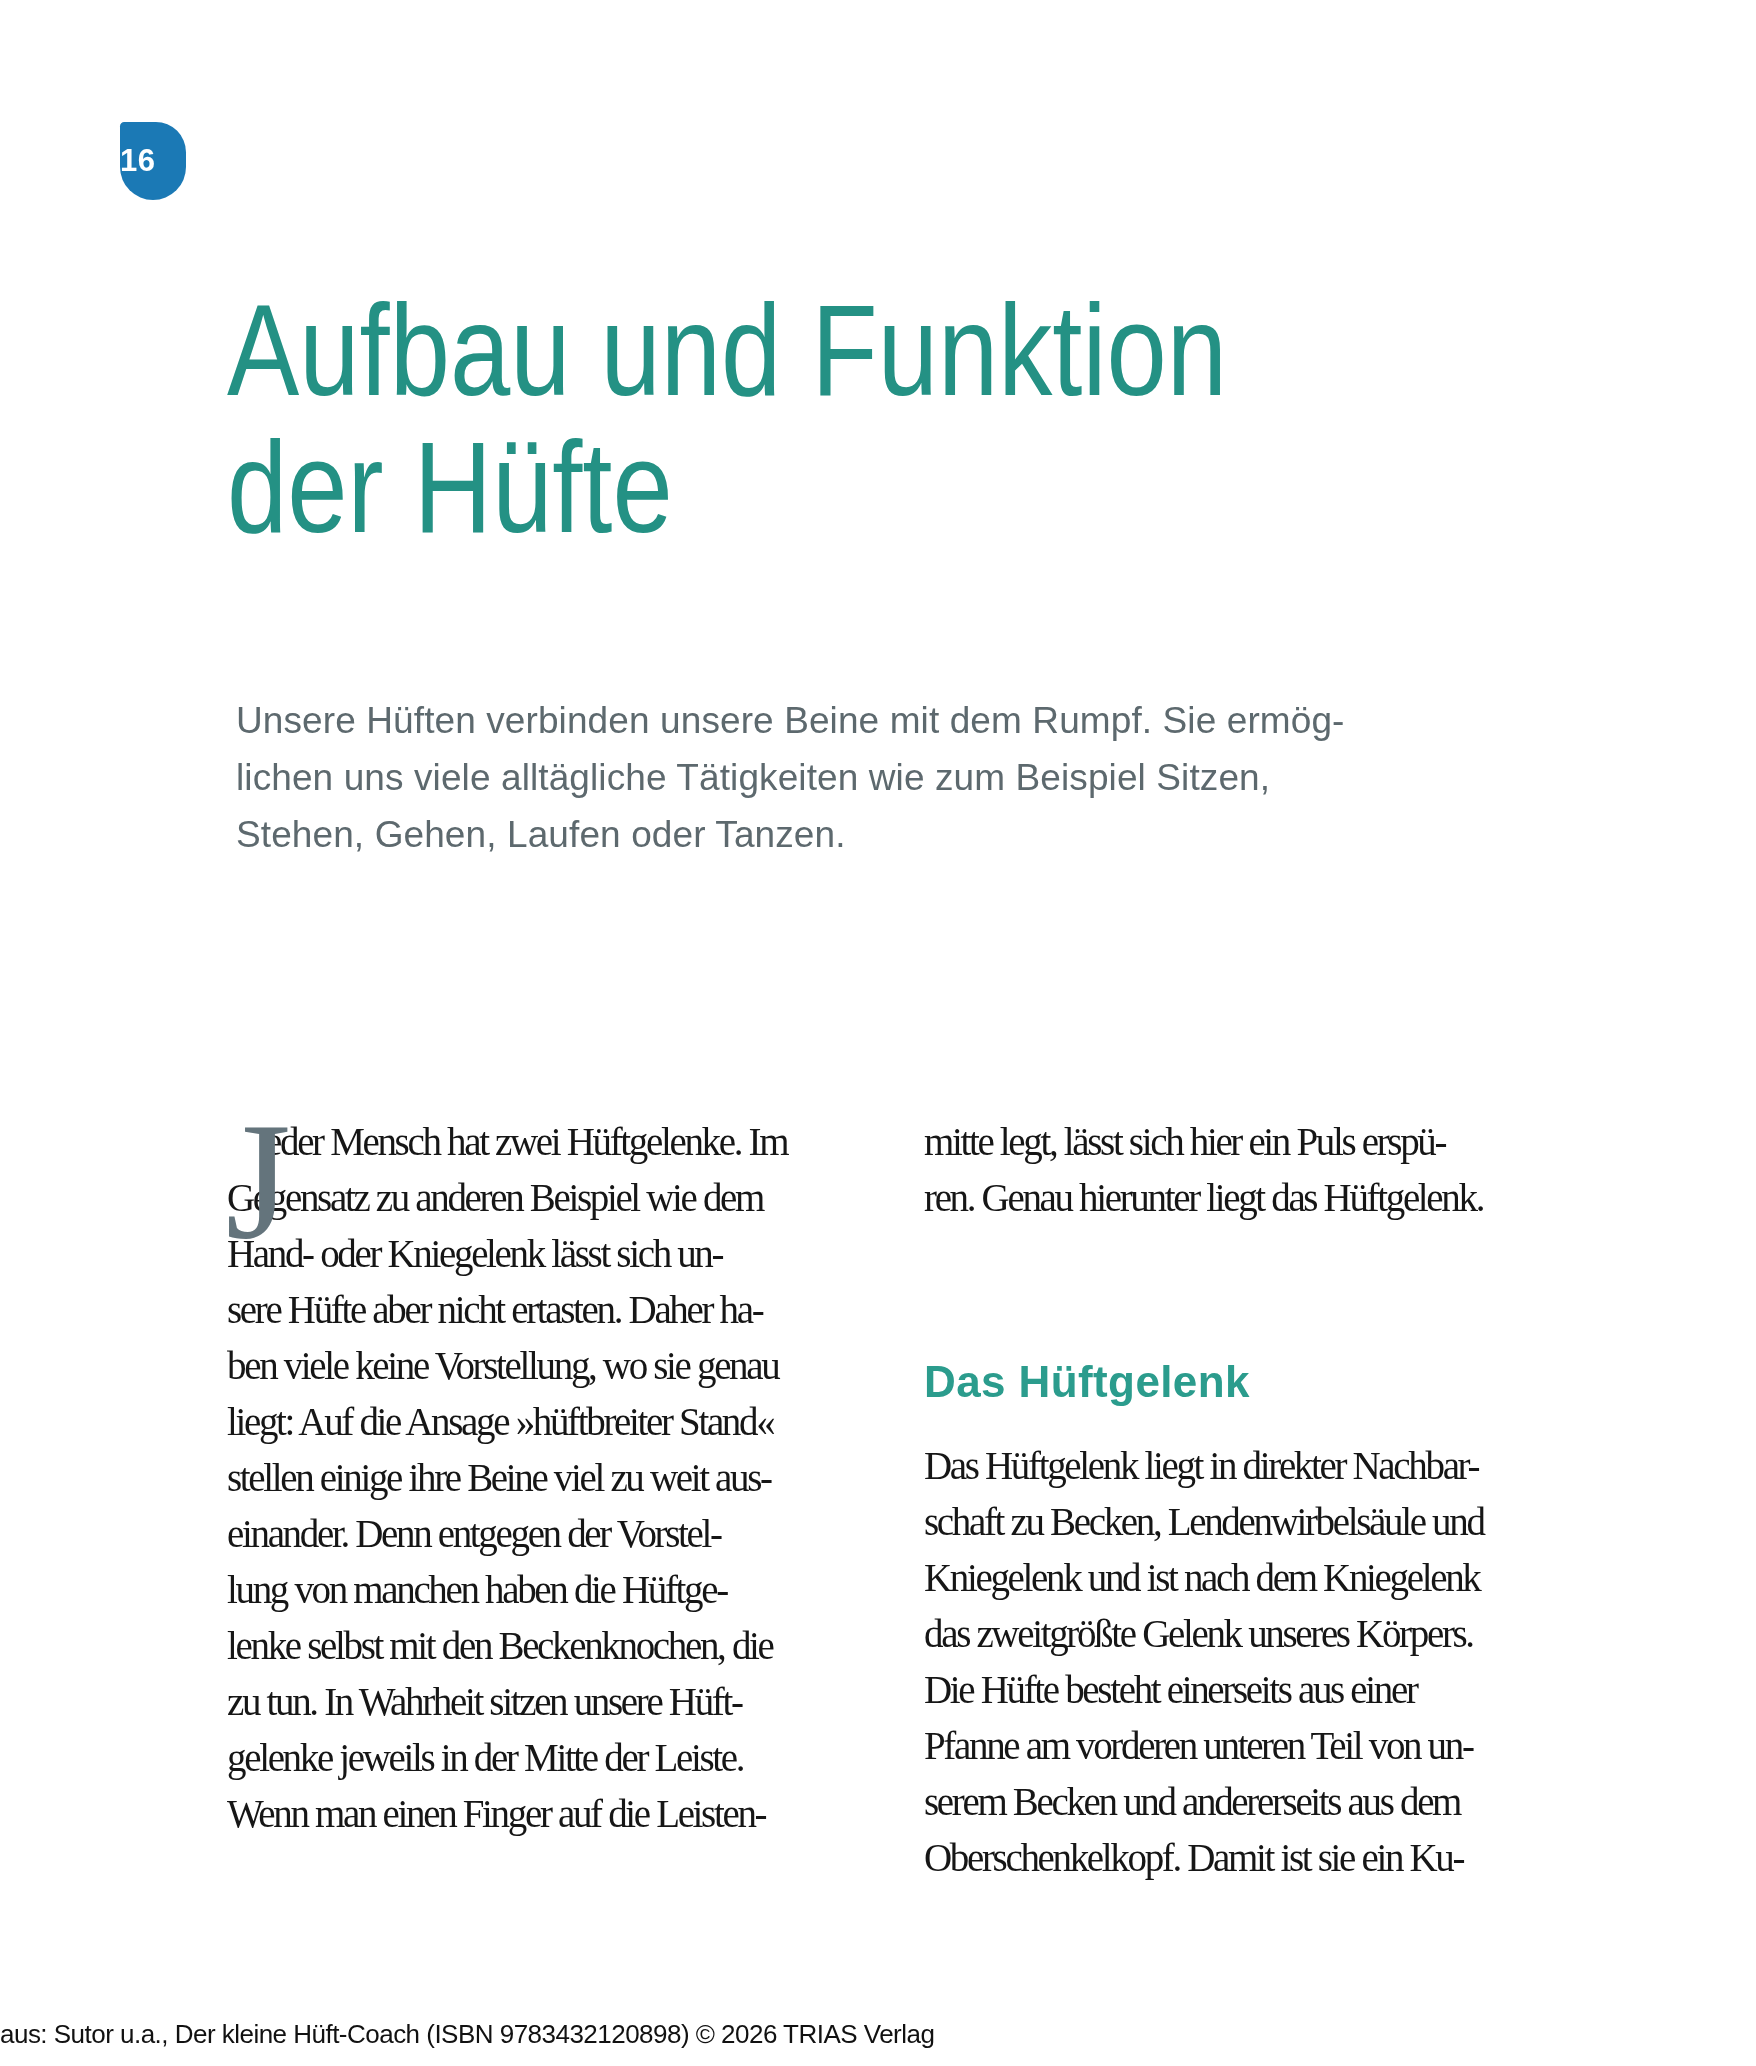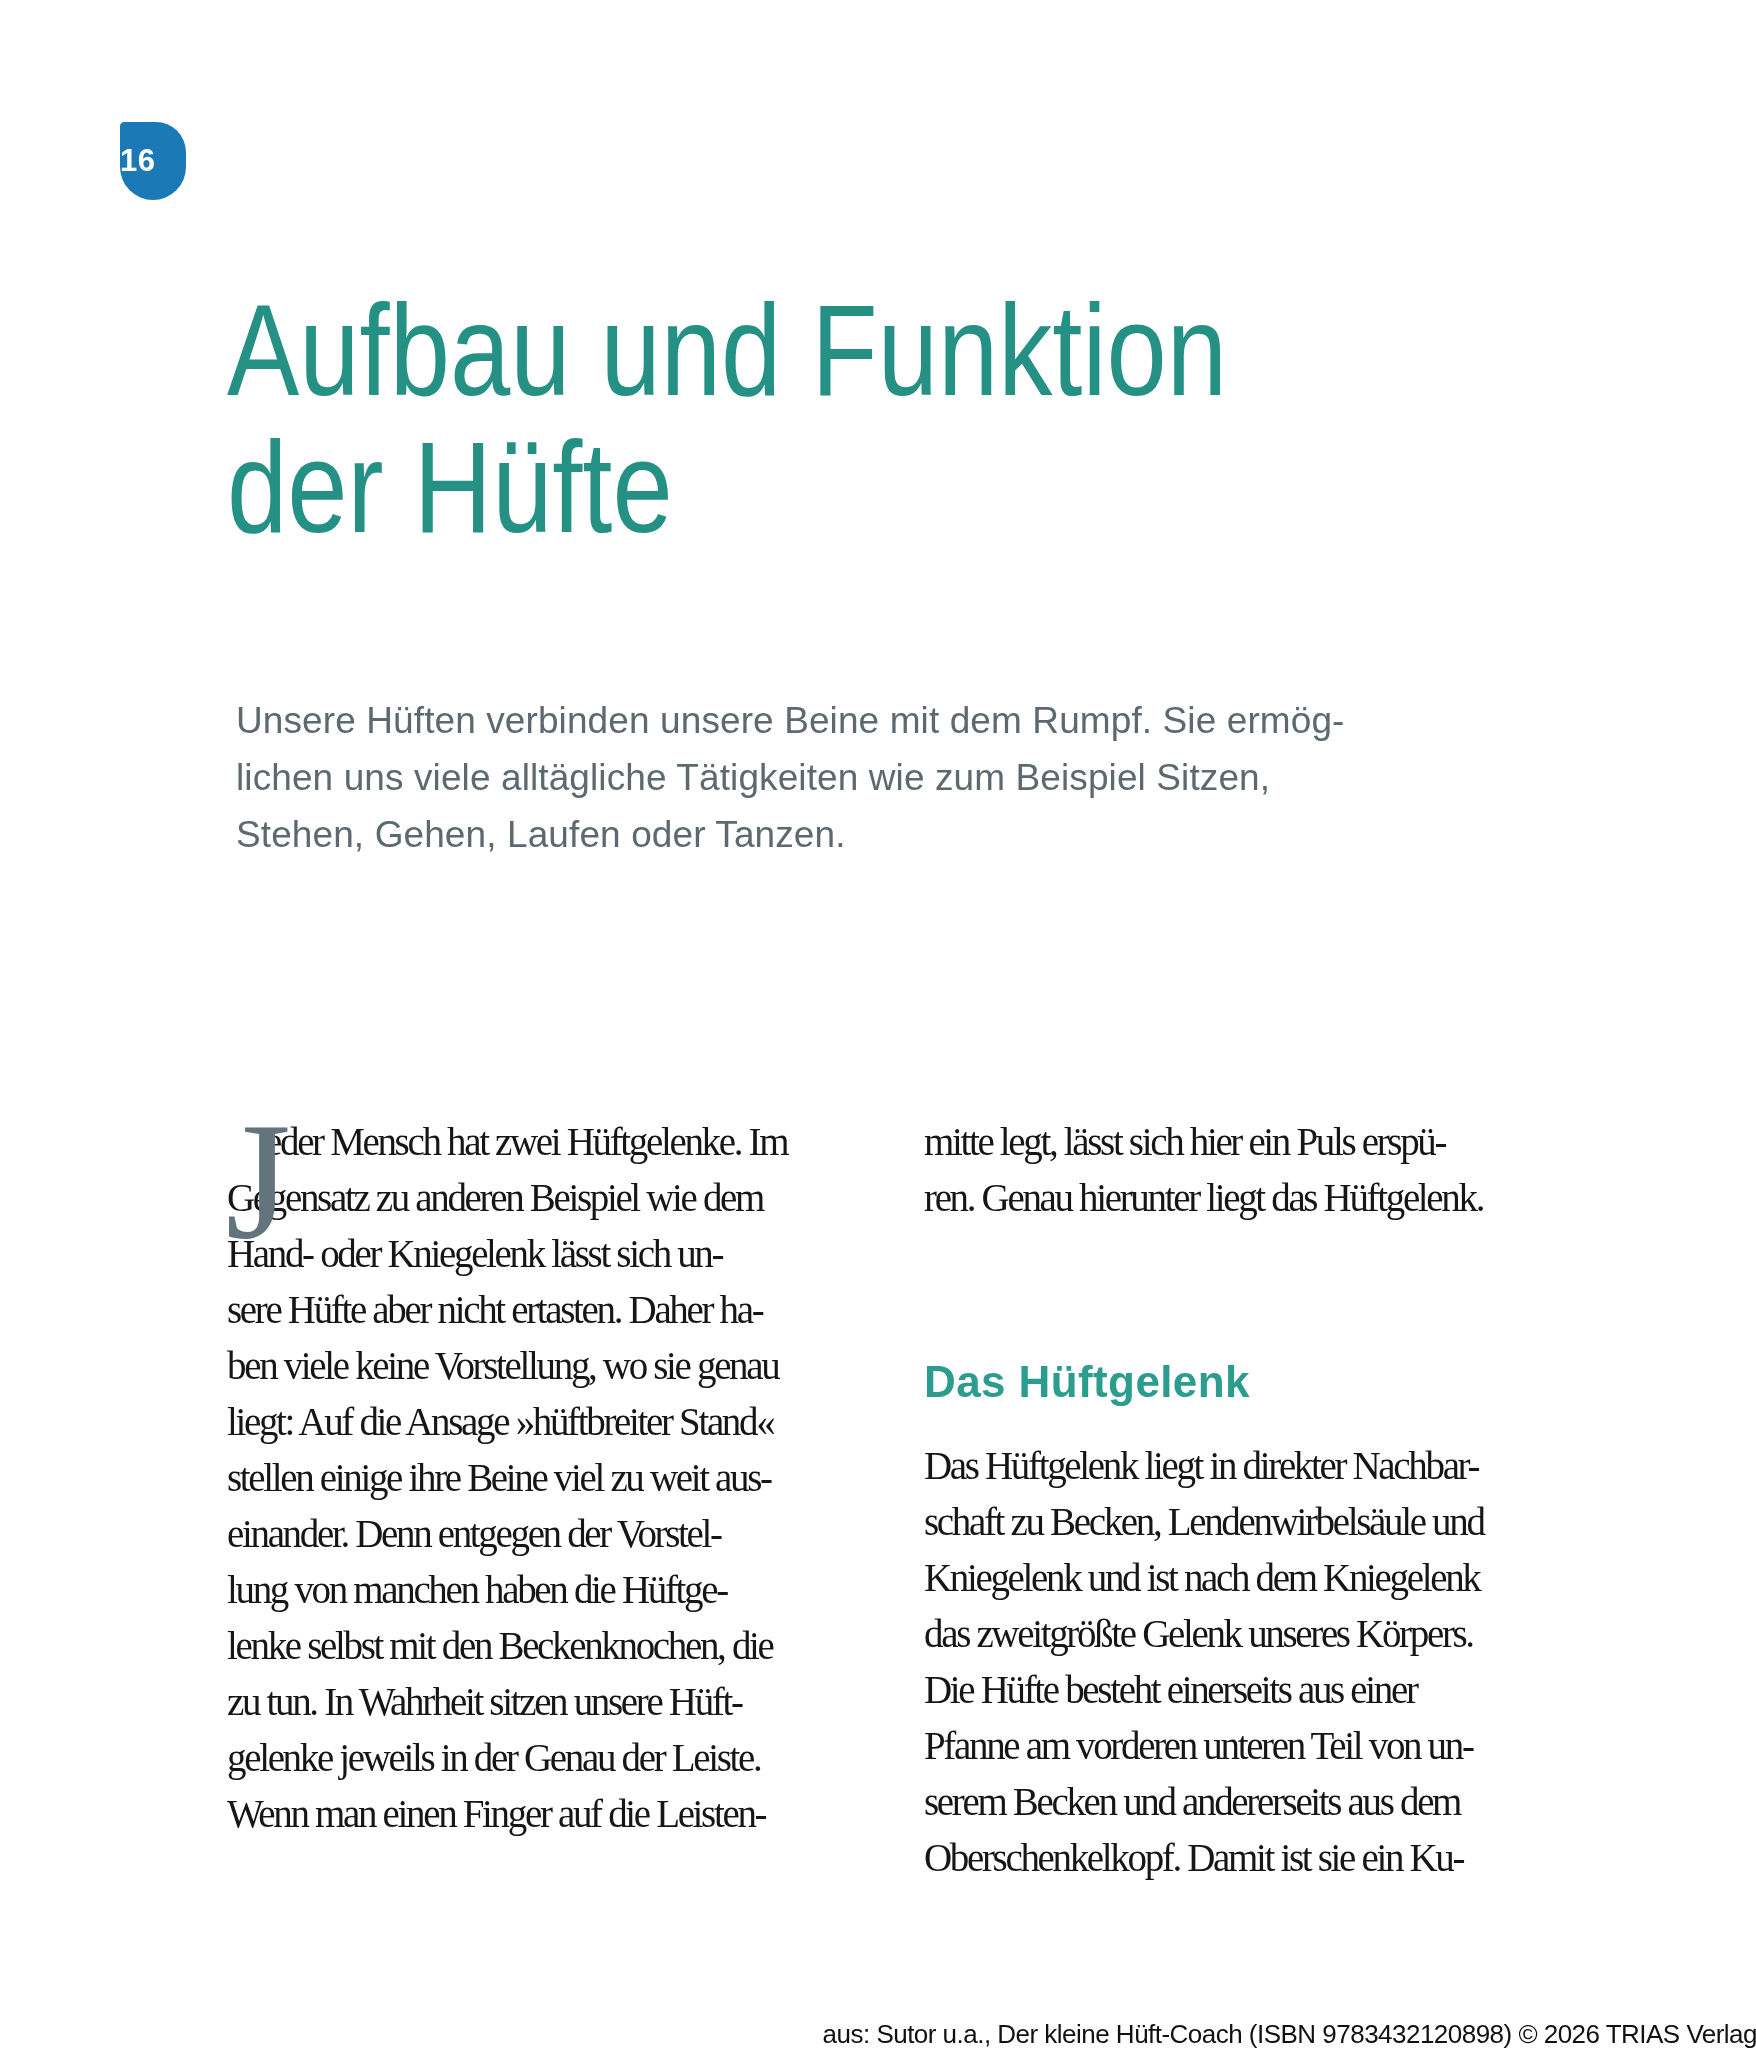--- a/index.html
+++ b/index.html
@@ -115,21 +115,21 @@
     font-weight: bold;
   }
   .rc-para2 { position: absolute; left: 0; top: 324px; }
 
   
   .footer {
     position: absolute;
     left: 0;
     top: 2019px;
     width: 1757px;
-    text-align: right;
+    text-align: left;
     color: #111111;
     font-size: 26px;
     line-height: 31px;
     letter-spacing: -0.02em;
     white-space: nowrap;
   }
 </style>
 </head>
 <body>
 
@@ -157,21 +157,21 @@
         <div class="line">Gegensatz zu anderen Beispiel wie dem</div>
         <div class="line">Hand- oder Kniegelenk lässt sich un-</div>
         <div class="line">sere Hüfte aber nicht ertasten. Daher ha-</div>
         <div class="line">ben viele keine Vorstellung, wo sie genau</div>
         <div class="line">liegt: Auf die Ansage »hüftbreiter Stand«</div>
         <div class="line">stellen einige ihre Beine viel zu weit aus-</div>
         <div class="line">einander. Denn entgegen der Vorstel-</div>
         <div class="line">lung von manchen haben die Hüftge-</div>
         <div class="line">lenke selbst mit den Beckenknochen, die</div>
         <div class="line">zu tun. In Wahrheit sitzen unsere Hüft-</div>
-        <div class="line">gelenke jeweils in der Genau der Leiste.</div>
+        <div class="line">gelenke jeweils in der Mitte der Leiste.</div>
         <div class="line">Wenn man einen Finger auf die Leisten-</div>
       </div>
   </div>
 
   <div class="column col-right">
     <div class="rc-para1">
         <div class="line">mitte legt, lässt sich hier ein Puls erspü-</div>
         <div class="line">ren. Genau hierunter liegt das Hüftgelenk.</div>
       </div>
     <div class="rc-subheading">Das Hüftgelenk</div>

